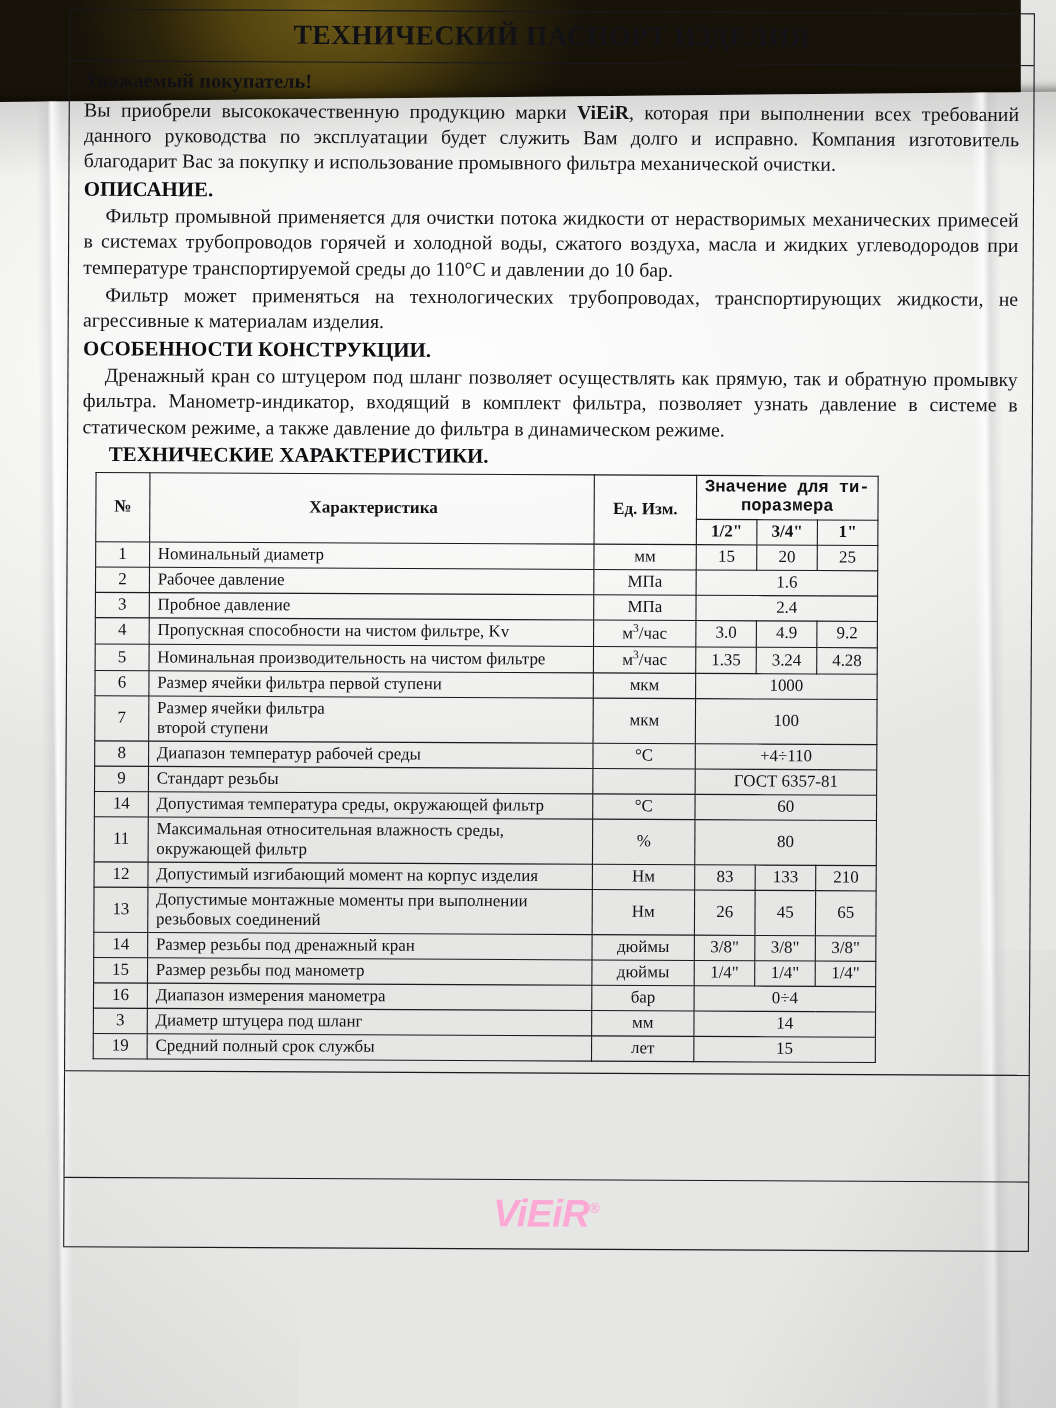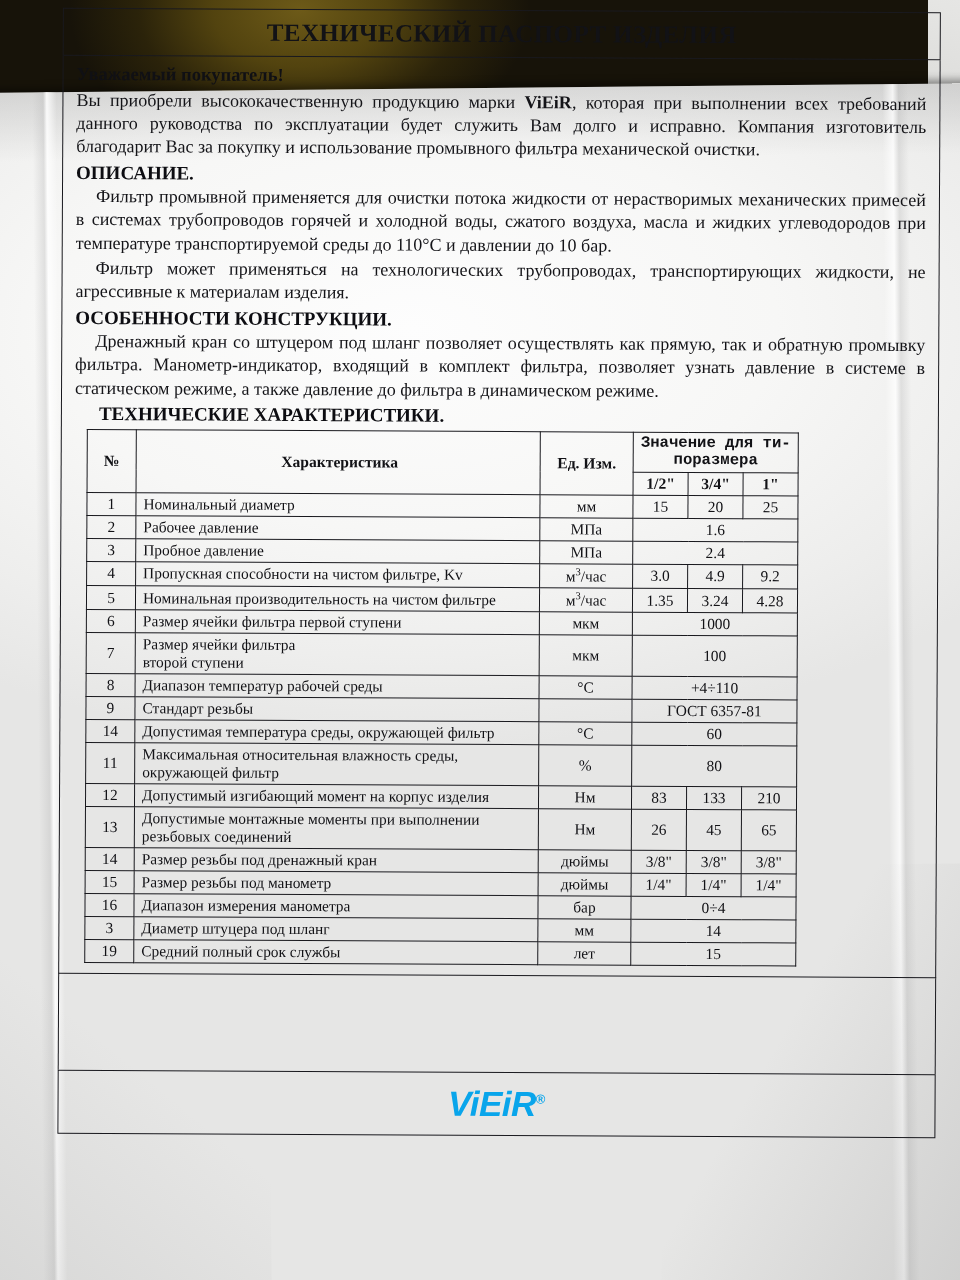--- a/index.html
+++ b/index.html
@@ -300,16 +300,16 @@
             <td class="c-val" colspan="3">15</td>
           </tr>
         </tbody>
     </table>
 
   </div>
 
   <div class="footer-gap"></div>
 
   <div class="footer-band">
-    <div class="logo" style="color: #0ea5e9;"><span>ViEiR</span><span class="reg">®</span></div>
+    <div class="logo" style="color: #f9a8d4;"><span>ViEiR</span><span class="reg">®</span></div>
   </div>
 
 </div>
 
 </body></html>

